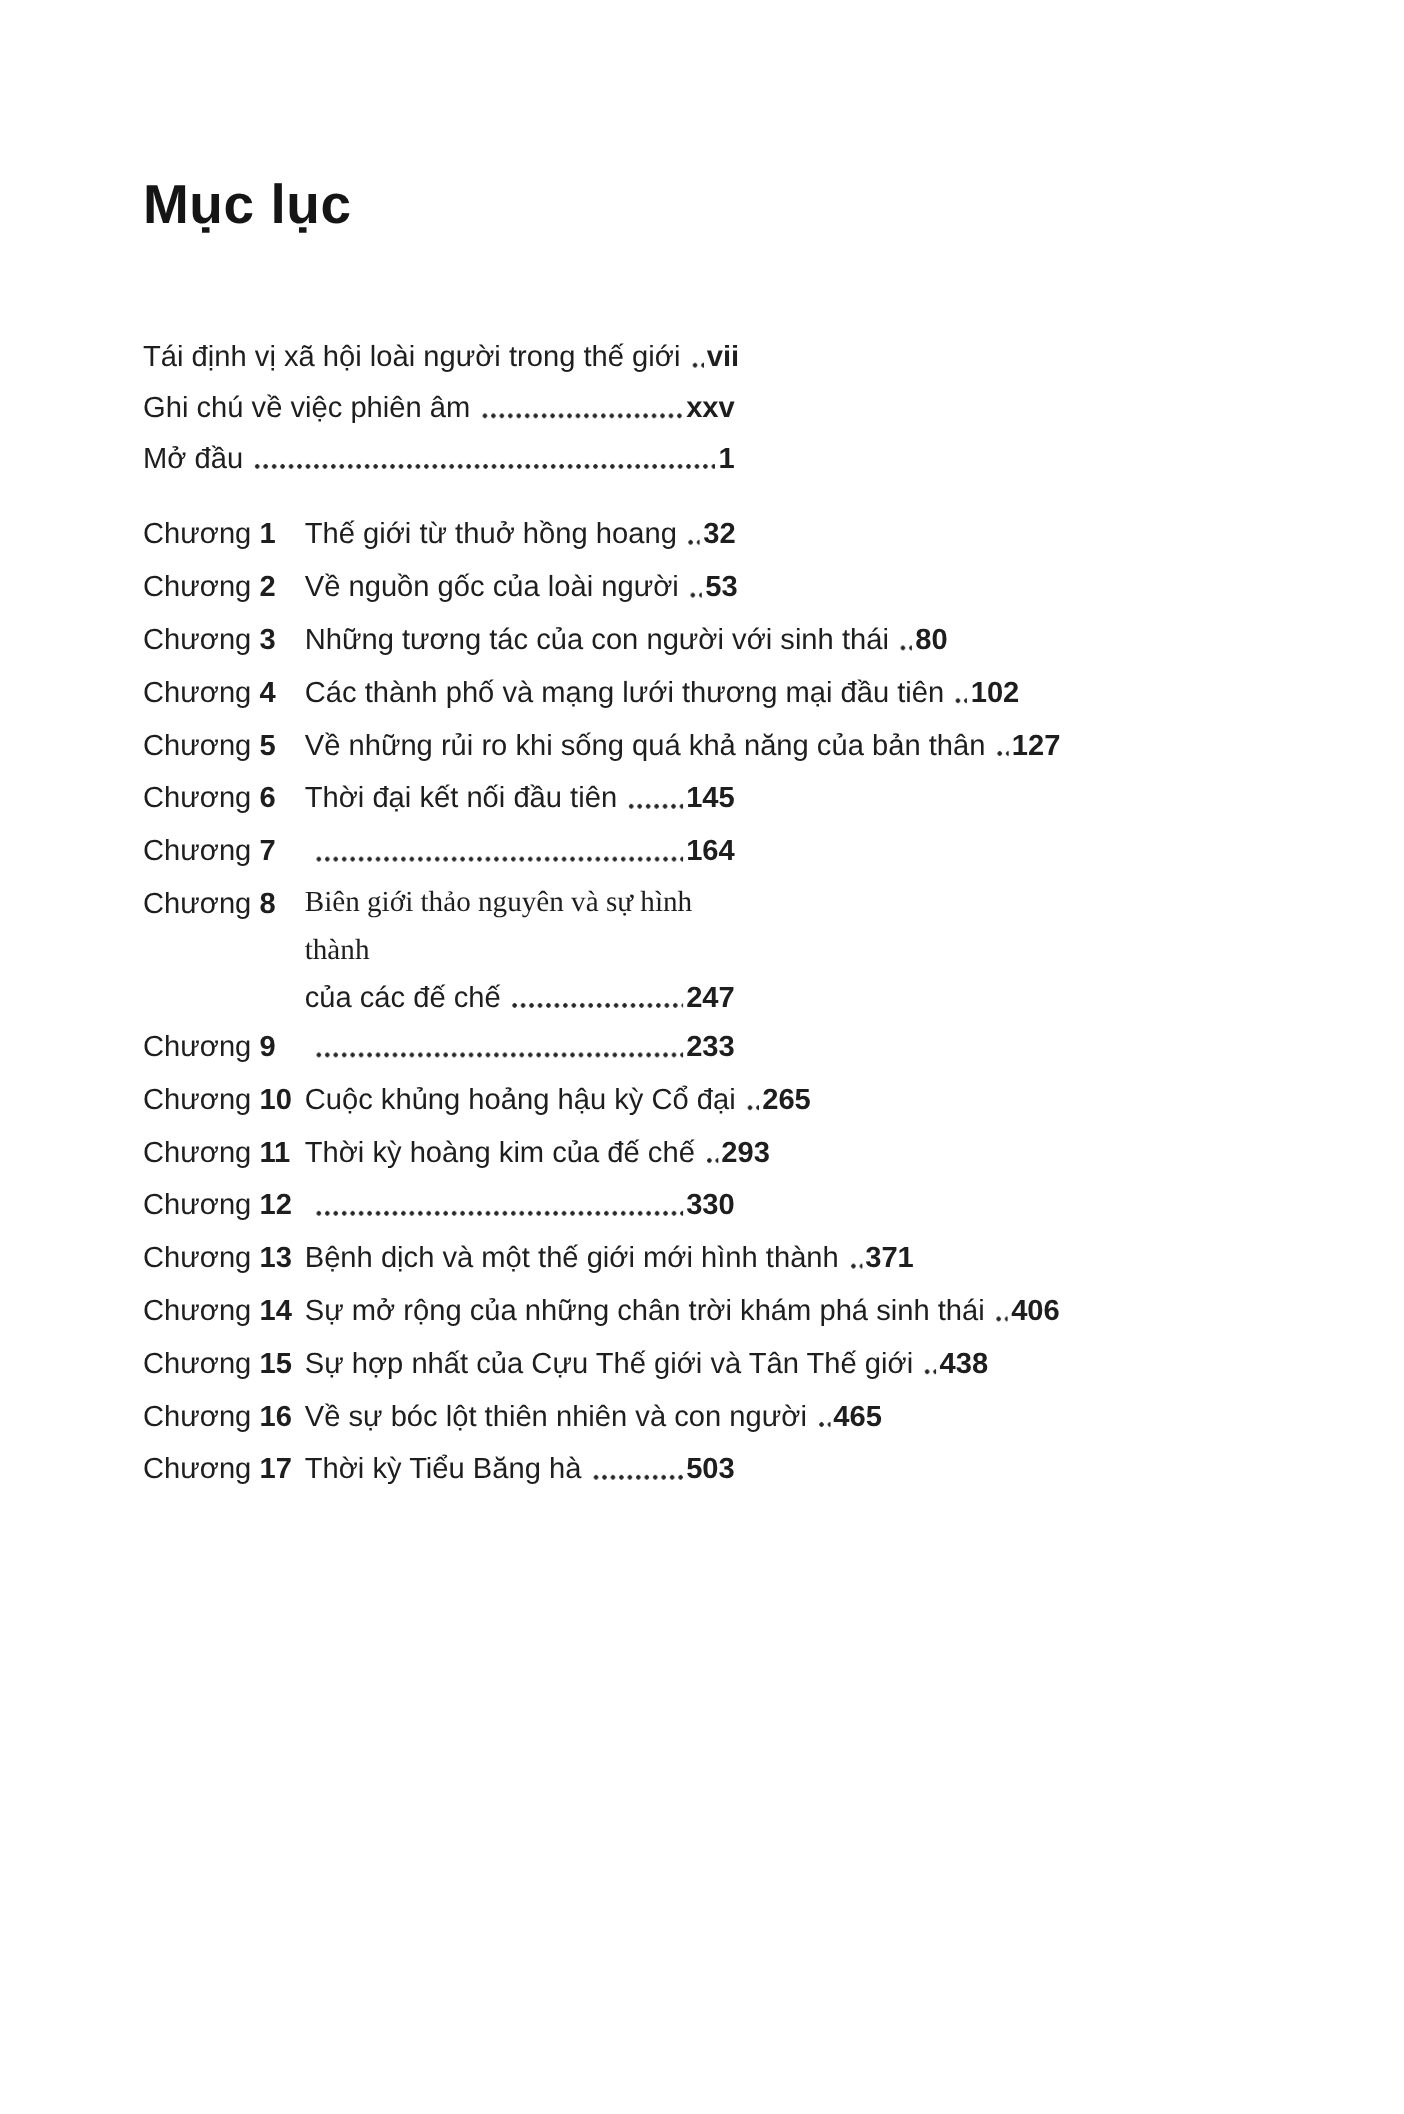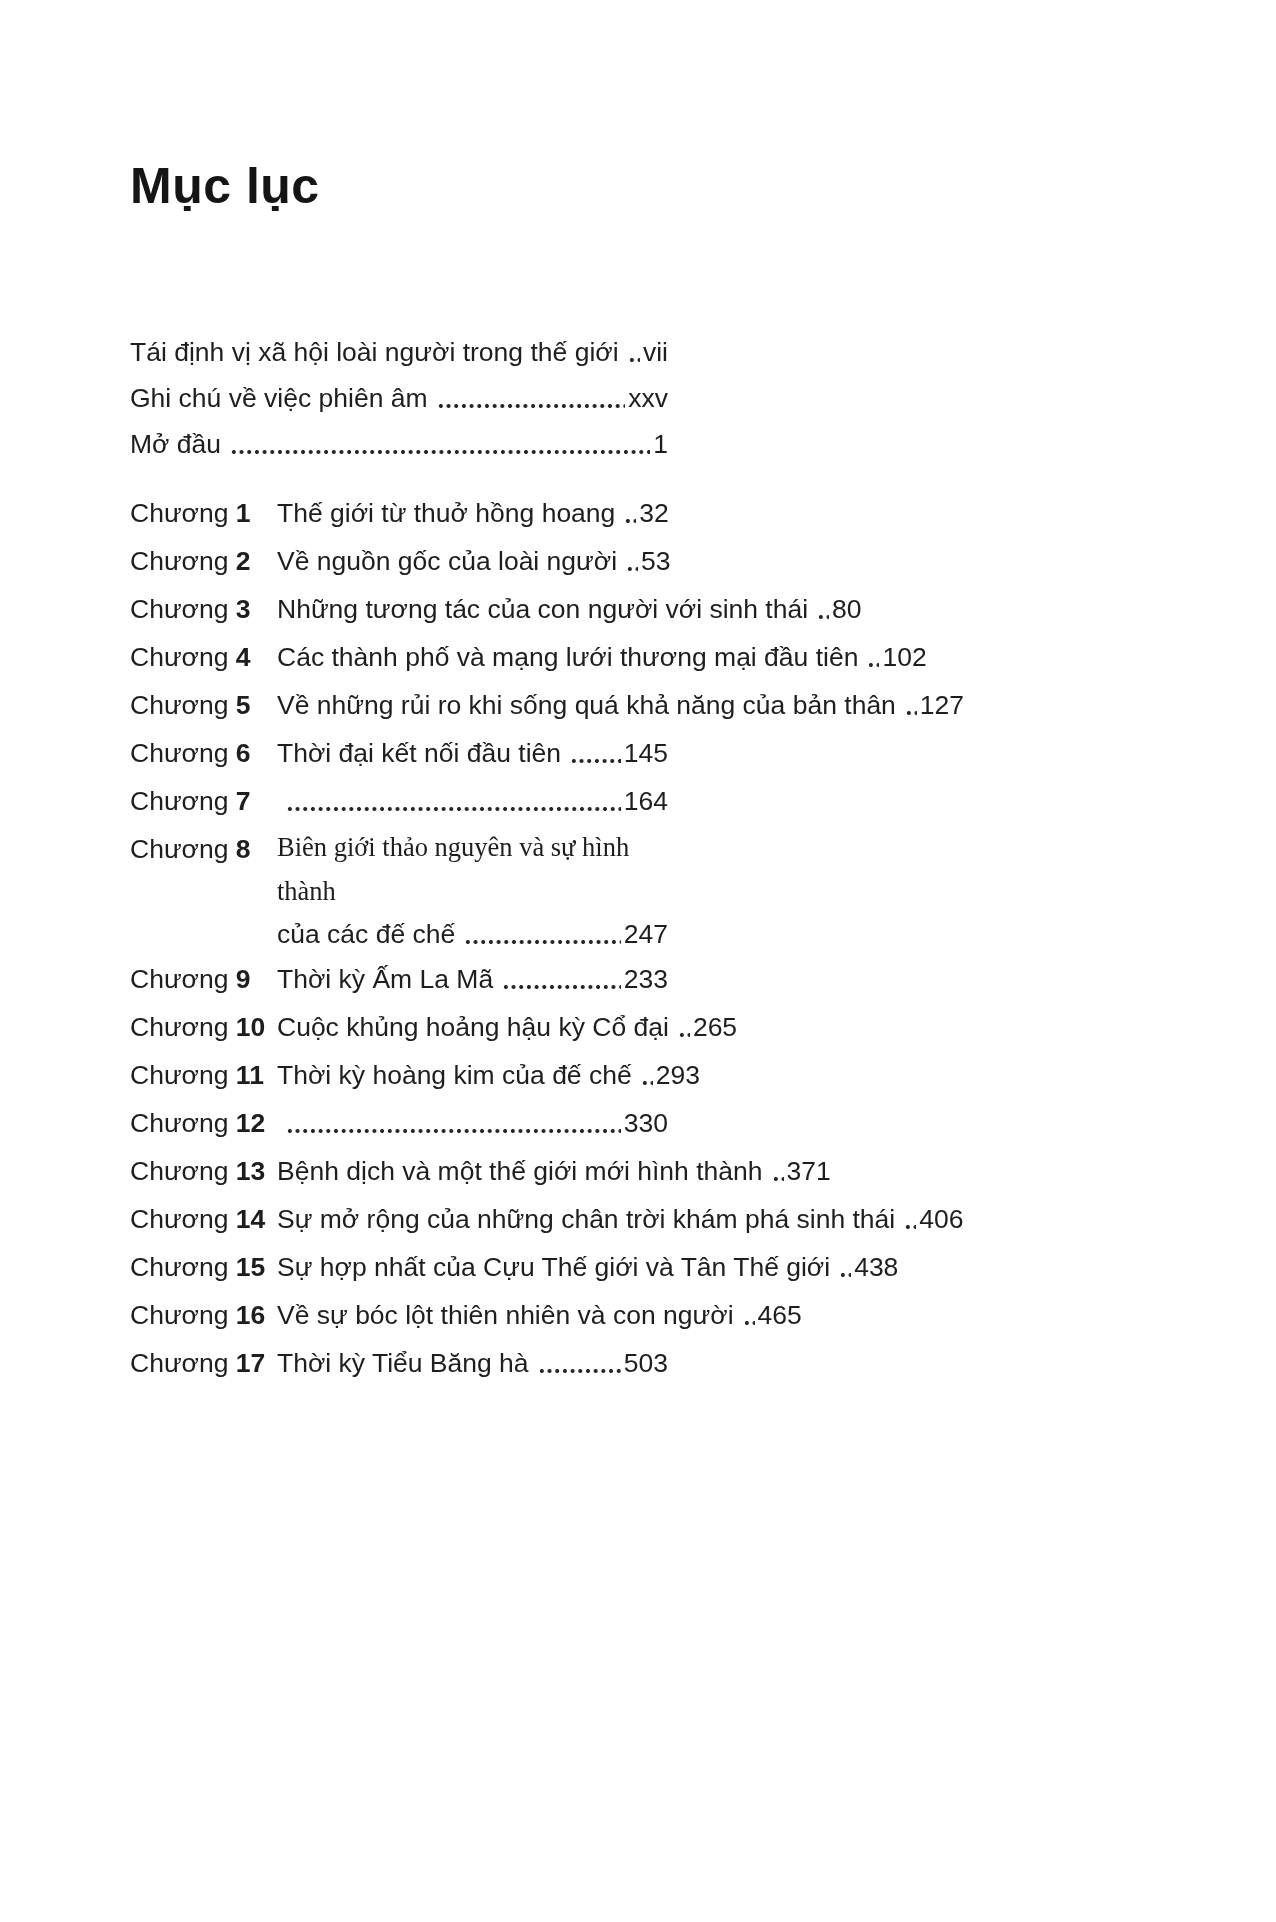--- a/index.html
+++ b/index.html
@@ -22,21 +22,21 @@
   }
   .doc-title {
     margin: 0;
     font-size: 50px;
     font-weight: 700;
     letter-spacing: 0.5px;
     line-height: 1.05;
     color: #151515;
   }
   .front-list {
-    margin-top: 116px;
+    margin-top: 88px;
   }
   .toc-row {
     display: flex;
     align-items: flex-start;
     font-size: 26.5px;
     line-height: 48px;
     --doty: 28px;
   }
   .front-row {
     line-height: 46px;
@@ -66,20 +66,21 @@
     min-width: 12px;
     margin: 0 3px 0 9px;
     background-image: radial-gradient(circle, #262626 1.7px, transparent 2.2px);
     background-size: 7.7px 7.7px;
     background-repeat: repeat-x;
     background-position: 0 var(--doty, 28px);
   }
   .page-num {
     flex: 0 0 auto;
     white-space: nowrap;
+    font-weight: bold;
   }
   
   .entry-multi {
     flex: 1 1 auto;
     display: block;
     min-width: 0;
   }
   .entry-line1 {
     line-height: 44px;
     font-family: Liberation Serif, serif;
@@ -220,21 +221,20 @@
         </div>
       </div>
     </div>
 
     <div class="toc-row">
       <div class="chap-label">
         <span>Chương</span>
         <span class="chap-num">9</span>
       </div>
       <div class="entry">
-        <span class="entry-title">Thời kỳ Ấm La Mã</span>
         <span class="leader"></span>
         <span class="page-num">233</span>
       </div>
     </div>
 
     <div class="toc-row">
       <div class="chap-label">
         <span>Chương</span>
         <span class="chap-num">10</span>
       </div>

